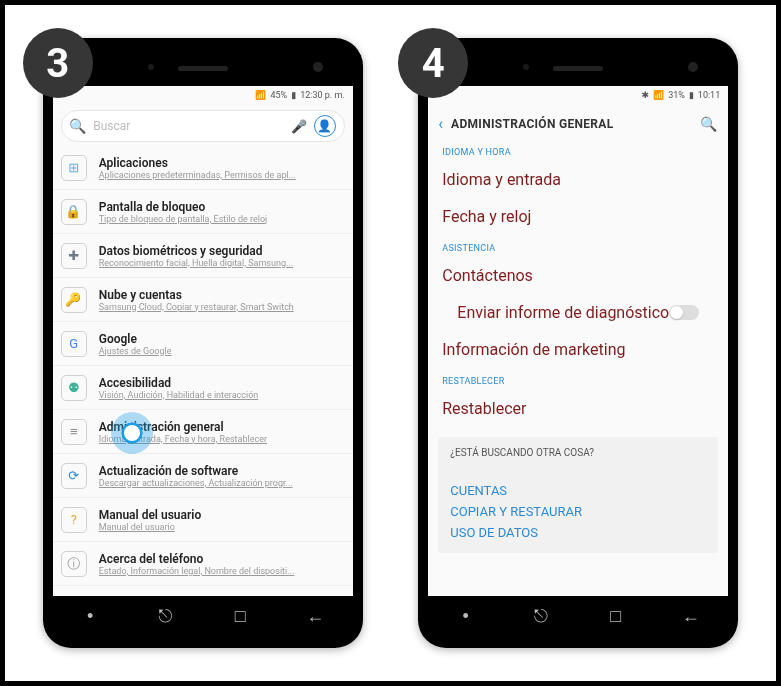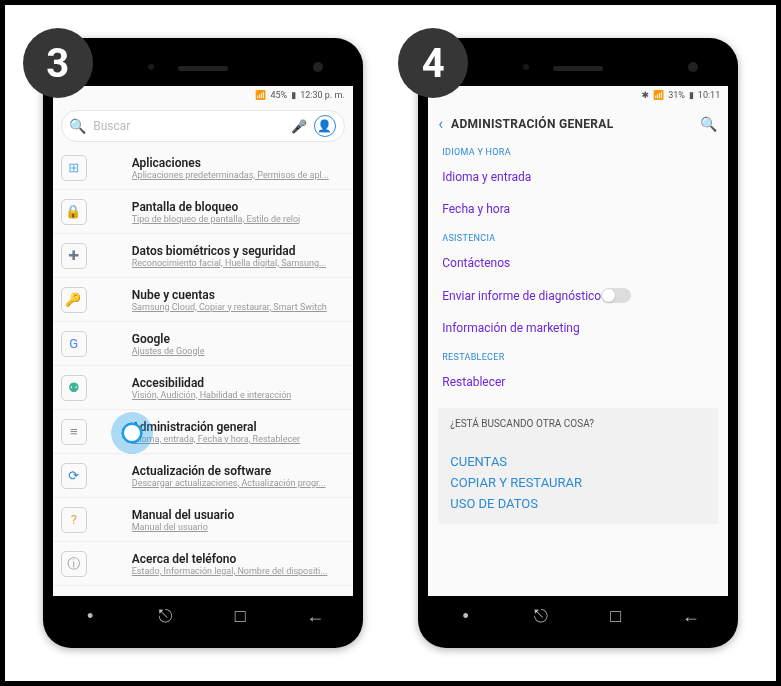--- a/index.html
+++ b/index.html
@@ -30,31 +30,31 @@
   .status { height:18px; display:flex; justify-content:flex-end; align-items:center; gap:4px; padding:0 8px; font-size:9px; color:#555;}
   
   .search-bar { margin:6px 8px 4px; background:#fff; border:1px solid #e5e5e5; border-radius:18px; height:32px; display:flex; align-items:center; padding:0 8px; gap:6px;}
   .search-bar .mag { color:#bbb; font-size:14px;}
   .search-bar .txt { flex:1; color:#bbb; font-size:12px;}
   .search-bar .mic { color:#888; font-size:13px;}
   .avatar-ic { width:22px;height:22px;border-radius:50%;display:flex;align-items:center;justify-content:center;color:#2b8ad6;border:1px solid #2b8ad6; font-size:12px;}
   .settings-list { }
   .row { display:flex; align-items:center; padding:8px 10px 8px 8px; border-bottom:1px solid #eee; position:relative; min-height:44px;}
   .row .ic { width:26px; height:26px; border:1px solid #d0d0d0; border-radius:5px; display:flex; align-items:center; justify-content:center; font-size:13px; margin-right:12px; flex-shrink:0;}
-  .row .texts { flex:1; min-width:0;margin-left:33px;}
+  .row .texts { flex:1; min-width:0;}
   .row .title { font-size:12px; color:#222; font-weight:600;}
   .row .sub { font-size:9px; color:#9a9a9a; white-space:nowrap; overflow:hidden; text-overflow:ellipsis;text-decoration:underline;}
   
   .hdr { display:flex; align-items:center; padding:10px 10px 6px; gap:8px;}
   .hdr .back { color:#2b8ad6; font-size:16px;}
   .hdr .ttl { flex:1; font-size:12px; font-weight:700; color:#333; letter-spacing:.3px;}
   .hdr .srch { color:#2b8ad6; font-size:14px;}
   .section-lbl { font-size:9px; color:#2b8ad6; padding:8px 14px 4px; letter-spacing:.3px;}
-  .item { padding:9px 14px; font-size:12px; color:#6d28d9; position:relative;}
-  .item.with-toggle { display:flex; align-items:center; justify-content:flex-start;}
+  .item { padding:9px 14px; font-size:16px; color:#7f1d1d; position:relative;}
+  .item.with-toggle { display:flex; align-items:center; justify-content:center;}
   .toggle { width:30px; height:15px; background:#ddd; border-radius:8px; position:relative;}
   .toggle::after{content:'';position:absolute;left:1px;top:1px;width:13px;height:13px;background:#fff;border-radius:50%;box-shadow:0 1px 2px rgba(0,0,0,.2);}
   .help-box { margin:10px 10px; background:#f1f1f1; border-radius:2px; padding:10px 12px;}
   .help-box .q { font-size:10px; color:#555; margin-bottom:22px;}
   .help-box .link { font-size:13px; color:#2b8ad6; padding:3px 0;}
   
   .touch { position:absolute; width:42px; height:42px; pointer-events:none; z-index:5;}
   .touch .outer{position:absolute;inset:0;border-radius:50%;background:radial-gradient(circle,#1b9de8 0%,#1b9de8 35%,rgba(27,157,232,.35) 36%,rgba(27,157,232,.35) 70%,rgba(27,157,232,0) 71%);} 
   .touch .inner{position:absolute;left:50%;top:50%;transform:translate(-50%,-50%);width:16px;height:16px;border-radius:50%;background:#fff;}
   
@@ -191,21 +191,21 @@
           <span>10:11</span>
         </div>
         <div class="hdr">
           <span class="back">‹</span>
           <span class="ttl">ADMINISTRACIÓN GENERAL</span>
           <span class="srch">🔍</span>
         </div>
 
         <div class="section-lbl">IDIOMA Y HORA</div>
         <div class="item">Idioma y entrada</div>
-        <div class="item">Fecha y hora</div>
+        <div class="item">Fecha y reloj</div>
 
         <div class="section-lbl">ASISTENCIA</div>
         <div class="item">Contáctenos</div>
         <div class="item with-toggle">
           <span>Enviar informe de diagnóstico</span>
           <span class="toggle"></span>
         </div>
         <div class="item">Información de marketing</div>
 
         <div class="section-lbl">RESTABLECER</div>

